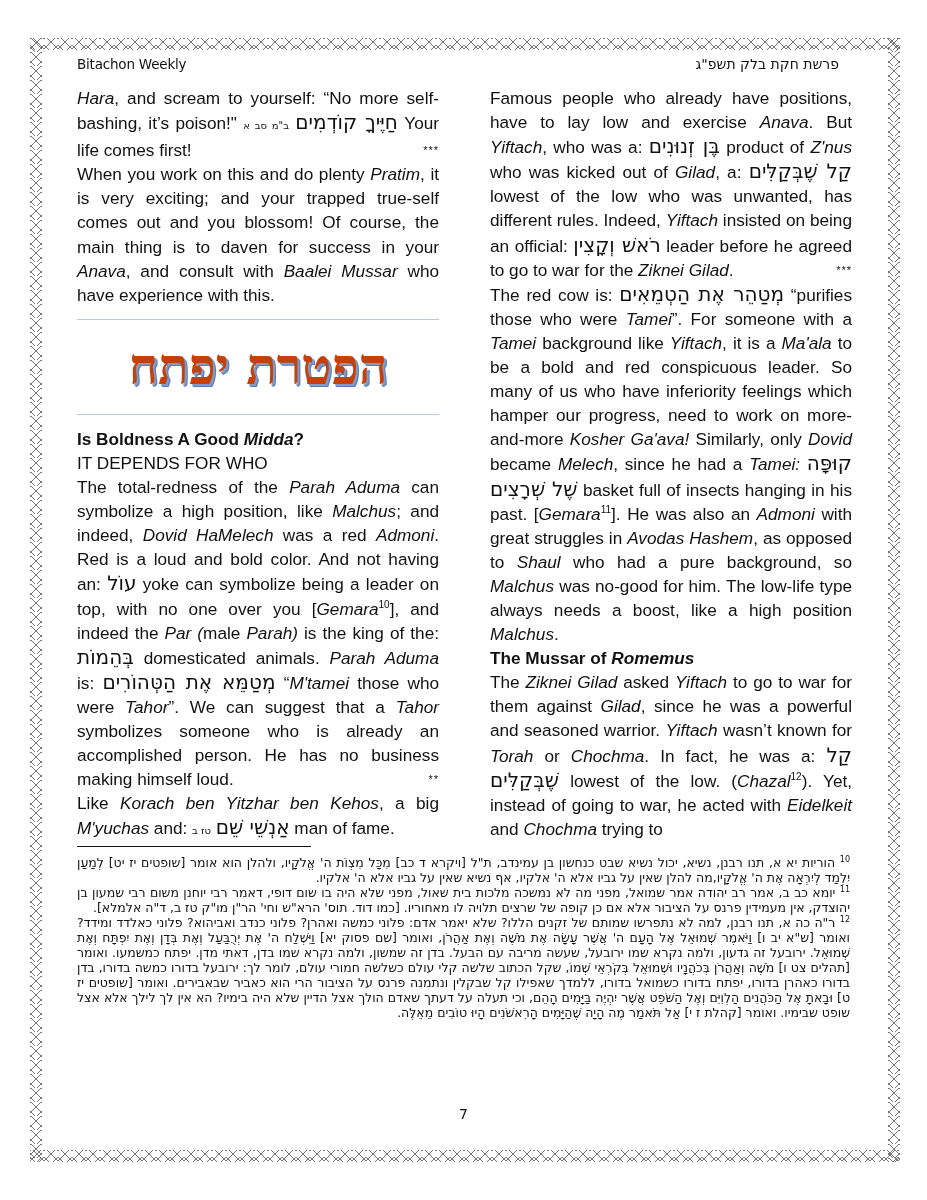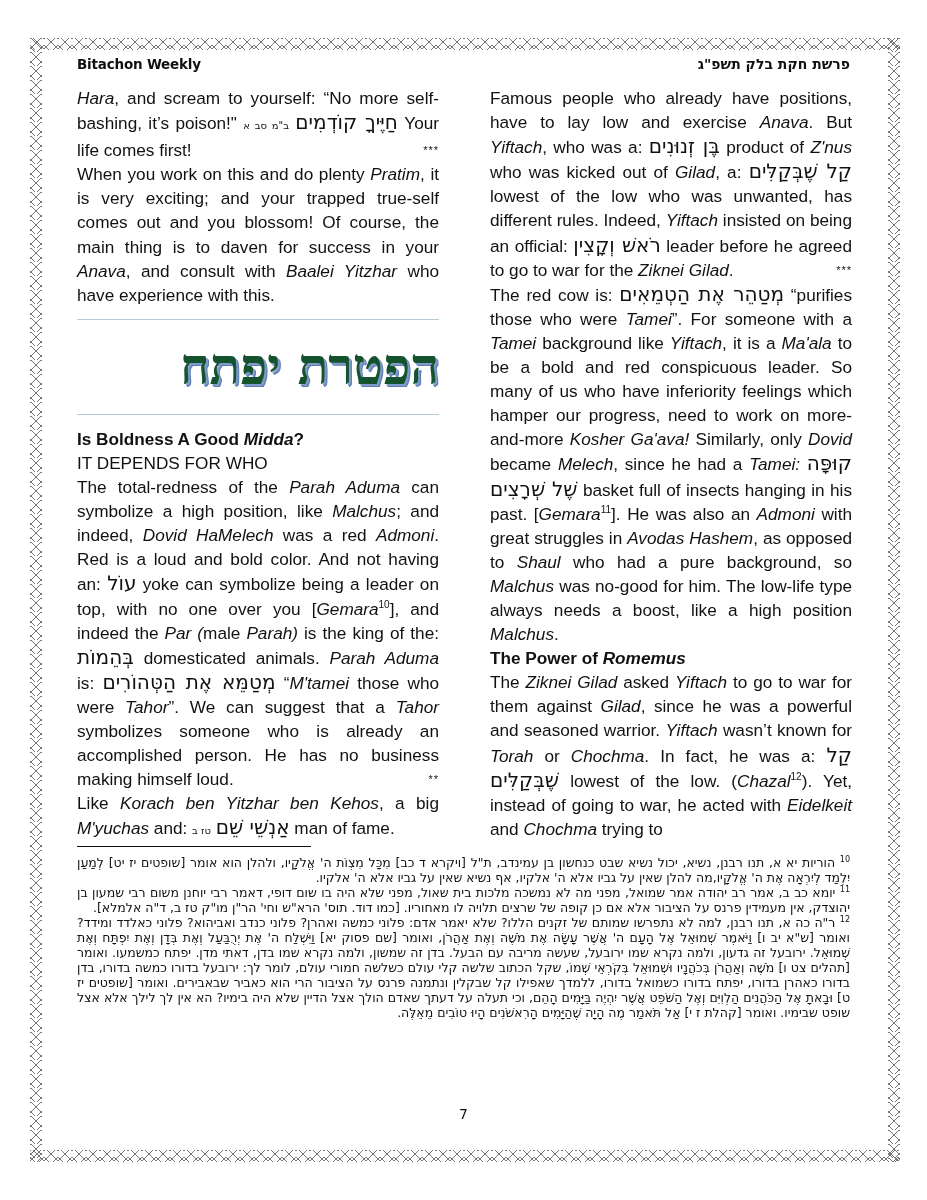--- a/index.html
+++ b/index.html
@@ -16,37 +16,37 @@
   .border-v { top: 0; bottom: 0; width: 12px;
     background-image:
       repeating-linear-gradient(45deg, transparent 0 3px, #777 3px 4px, transparent 4px 7px),
       repeating-linear-gradient(-45deg, transparent 0 3px, #777 3px 4px, transparent 4px 7px);
     background-size: 12px 14px; }
   .border-top { top: 0; }
   .border-bottom { bottom: 0; }
   .border-left { left: 0; }
   .border-right { right: 0; }
 
-  .header { position: absolute; top: 56px; left: 77px; right: 77px; height: 22px; font-size: 14px; font-weight: bold; }
+  .header { position: absolute; top: 56px; left: 77px; right: 88px; height: 22px; font-size: 14px; }
   .header .left { position: absolute; left: 0; top: 0; font-family: "DejaVu Sans", sans-serif; font-size: 13.5px; letter-spacing: -0.2px; }
   .header .right { position: absolute; right: 0; top: 0; direction: rtl; font-family: "DejaVu Sans", sans-serif; font-size: 14px; }
 
   .col { position: absolute; top: 86px; font-size: 17.2px; line-height: 24.1px; text-align: justify; }
   .col-left { left: 77px; width: 362px; }
   .col-right { left: 490px; width: 362px; }
   .col p { margin: 0; }
   .col i, .col .it { font-style: italic; }
   .heb { direction: rtl; unicode-bidi: isolate; font-family: "DejaVu Sans", sans-serif; font-size: 20px; }
   .heb-small { font-size: 10px; }
   .stars { float: right; font-size: 11px; letter-spacing: 1px; }
   sup { font-size: 10px; line-height: 0; }
 
   .rule { border: none; border-top: 1.5px solid #b4cbd8; margin: 12px 0; }
-  .haftorah-title { text-align: right; direction: rtl; font-family: "DejaVu Serif", serif; font-weight: bold;
-    font-size: 50px; line-height: 70px; color: #14532d;
+  .haftorah-title { text-align: center; direction: rtl; font-family: "DejaVu Serif", serif; font-weight: bold;
+    font-size: 50px; line-height: 70px; color: #c2410c;
     text-shadow: 2px 2px 0 #7f9bc9, 3px 3px 0 #5b7cb6; margin: 8px 0 8px 0; }
   .subhead { text-align: left; font-weight: bold; }
   .subhead2 { text-transform: none; }
 
   .footnotes { position: absolute; left: 77px; right: 77px; top: 846px; }
   .fn-sep { width: 234px; border-top: 1.3px solid #111; margin-bottom: 8px; margin-left: 0; }
   .fn { direction: rtl; text-align: justify; font-family: "DejaVu Sans", sans-serif; font-size: 12.5px; line-height: 15px; margin: 0; }
   .fn sup { font-size: 8px; }
   .fn b { font-weight: normal; }
   .page-num { position: absolute; top: 1106px; left: 0; right: 0; text-align: center; font-size: 14px; font-family: "DejaVu Sans", sans-serif; }
@@ -61,37 +61,37 @@
   <div class="border-v border-right"></div>
 </div>
 
 <div class="header">
   <span class="left">Bitachon Weekly</span>
   <span class="right">פרשת חקת בלק תשפ"ג</span>
 </div>
 
 <div class="col col-left">
   <p><i>Hara</i><span>, and scream to yourself: “No more self-bashing, it’s poison!" </span><span class="heb heb-small">ב"מ סב א</span> <span class="heb">חַיֶּיךָ קוֹדְמִים</span><span> Your life comes first!</span><span class="stars">***</span></p>
-  <p><span>When you work on this and do plenty </span><i>Pratim</i><span>, it is very exciting; and your trapped true-self comes out and you blossom! Of course, the main thing is to daven for success in your </span><i>Anava</i><span>, and consult with </span><i>Baalei Yitzhar</i><span> who have experience with this.</span></p>
+  <p><span>When you work on this and do plenty </span><i>Pratim</i><span>, it is very exciting; and your trapped true-self comes out and you blossom! Of course, the main thing is to daven for success in your </span><i>Anava</i><span>, and consult with </span><i>Baalei Mussar</i><span> who have experience with this.</span></p>
 
   <hr class="rule">
   <div class="haftorah-title">הפטרת יפתח</div>
   <hr class="rule">
 
   <p class="subhead"><span>Is Boldness A Good </span><i>Midda</i><span>?</span></p>
   <p class="subhead2">IT DEPENDS FOR WHO</p>
 
   <p><span>The total-redness of the </span><i>Parah Aduma</i><span> can symbolize a high position, like </span><i>Malchus</i><span>; and indeed, </span><i>Dovid HaMelech</i><span> was a red </span><i>Admoni</i><span>. Red is a loud and bold color. And not having an: </span><span class="heb">עוֹל</span><span> yoke can symbolize being a leader on top, with no one over you [</span><i>Gemara</i><sup>10</sup><span>], and indeed the </span><i>Par (</i><span>male </span><i>Parah)</i><span> is the king of the: </span><span class="heb">בְּהֵמוֹת</span><span> domesticated animals. </span><i>Parah Aduma</i><span> is: </span><span class="heb">מְטַמֵּא אֶת הַטְּהוֹרִים</span><span> “</span><i>M'tamei</i><span> those who were </span><i>Tahor</i><span>”. We can suggest that a </span><i>Tahor</i><span> symbolizes someone who is already an accomplished person. He has no business making himself loud.</span><span class="stars">**</span></p>
   <p><span>Like </span><i>Korach ben Yitzhar ben Kehos</i><span>, a big </span><i>M'yuchas</i><span> and: </span><span class="heb heb-small">טז ב</span> <span class="heb">אַנְשֵׁי שֵׁם</span><span> man of fame.</span></p>
 </div>
 
 <div class="col col-right">
   <p><span>Famous people who already have positions, have to lay low and exercise </span><i>Anava</i><span>. But </span><i>Yiftach</i><span>, who was a: </span><span class="heb">בֶּן זְנוּנִים</span><span> product of </span><i>Z'nus</i><span> who was kicked out of </span><i>Gilad</i><span>, a: </span><span class="heb">קַל שֶׁבְּקַלִּים</span><span> lowest of the low who was unwanted, has different rules. Indeed, </span><i>Yiftach</i><span> insisted on being an official: </span><span class="heb">רֹאשׁ וְקָצִין</span><span> leader before he agreed to go to war for the </span><i>Ziknei Gilad</i><span>.</span><span class="stars">***</span></p>
   <p><span>The red cow is: </span><span class="heb">מְטַהֵר אֶת הַטְמֵאִים</span><span> “purifies those who were </span><i>Tamei</i><span>”. For someone with a </span><i>Tamei</i><span> background like </span><i>Yiftach</i><span>, it is a </span><i>Ma'ala</i><span> to be a bold and red conspicuous leader. So many of us who have inferiority feelings which hamper our progress, need to work on more-and-more </span><i>Kosher Ga'ava!</i><span> Similarly, only </span><i>Dovid</i><span> became </span><i>Melech</i><span>, since he had a </span><i>Tamei:</i><span> </span><span class="heb">קוּפָּה שֶׁל שְׁרָצִים</span><span> basket full of insects hanging in his past. [</span><i>Gemara</i><sup>11</sup><span>]. He was also an </span><i>Admoni</i><span> with great struggles in </span><i>Avodas Hashem</i><span>, as opposed to </span><i>Shaul</i><span> who had a pure background, so </span><i>Malchus</i><span> was no-good for him. The low-life type always needs a boost, like a high position </span><i>Malchus</i><span>.</span></p>
-  <p class="subhead"><span>The Power of </span><i>Romemus</i></p>
+  <p class="subhead"><span>The Mussar of </span><i>Romemus</i></p>
   <p><span>The </span><i>Ziknei Gilad</i><span> asked </span><i>Yiftach</i><span> to go to war for them against </span><i>Gilad</i><span>, since he was a powerful and seasoned warrior. </span><i>Yiftach</i><span> wasn’t known for </span><i>Torah</i><span> or </span><i>Chochma</i><span>. In fact, he was a: </span><span class="heb">קַל שֶׁבְּקַלִּים</span><span> lowest of the low. (</span><i>Chazal</i><sup>12</sup><span>). Yet, instead of going to war, he acted with </span><i>Eidelkeit</i><span> and </span><i>Chochma</i><span> trying to</span></p>
 </div>
 
 <div class="footnotes">
   <div class="fn-sep"></div>
   <p class="fn"><sup>10</sup><span> הוריות יא א, תנו רבנן, נשיא, יכול נשיא שבט כנחשון בן עמינדב, ת"ל [ויקרא ד כב] מִכָּל מִצְוֹת ה' אֱלֹקָיו, ולהלן הוא אומר [שופטים יז יט] לְמַעַן יִלְמַד לְיִרְאָה אֶת ה' אֱלֹקָיו,מה להלן </span><b>שאין על גביו אלא ה' אלקיו</b><span>, אף נשיא שאין על גביו אלא ה' אלקיו.</span></p>
   <p class="fn"><sup>11</sup><span> יומא כב ב, אמר רב יהודה אמר שמואל, מפני מה לא נמשכה מלכות בית שאול, מפני שלא היה בו שום דופי, דאמר רבי יוחנן משום רבי שמעון בן יהוצדק, אין מעמידין פרנס על הציבור אלא אם כן </span><b>קופה של שרצים</b><span> תלויה לו מאחוריו. [כמו דוד. תוס' הרא"ש וחי' הר"ן מו"ק טז ב, ד"ה אלמלא].</span></p>
   <p class="fn"><sup>12</sup><span> ר"ה כה א, תנו רבנן, למה לא נתפרשו שמותם של זקנים הללו? שלא יאמר אדם: פלוני כמשה ואהרן? פלוני כנדב ואביהוא? פלוני כאלדד ומידד? ואומר [ש"א יב ו] וַיֹּאמֶר שְׁמוּאֵל אֶל הָעָם ה' אֲשֶׁר עָשָׂה אֶת מֹשֶׁה וְאֶת אַהֲרֹן, ואומר [שם פסוק יא] וַיִּשְׁלַח ה' אֶת יְרֻבַּעַל וְאֶת בְּדָן וְאֶת יִפְתָּח וְאֶת שְׁמוּאֵל. ירובעל זה גדעון, ולמה נקרא שמו ירובעל, שעשה מריבה עם הבעל. בדן זה שמשון, ולמה נקרא שמו בדן, דאתי מדן. יפתח כמשמעו. ואומר [תהלים צט ו] מֹשֶׁה וְאַהֲרֹן בְּכֹהֲנָיו וּשְׁמוּאֵל בְּקֹרְאֵי שְׁמוֹ, שקל הכתוב </span><b>שלשה קלי עולם</b><span> כשלשה חמורי עולם, לומר לך: ירובעל בדורו כמשה בדורו, בדן בדורו כאהרן בדורו, יפתח בדורו כשמואל בדורו, ללמדך </span><b>שאפילו קל שבקלין</b><span> ונתמנה פרנס על הציבור הרי הוא כאביר שבאבירים. ואומר [שופטים יז ט] וּבָאתָ אֶל הַכֹּהֲנִים הַלְוִיִּם וְאֶל הַשֹּׁפֵט אֲשֶׁר יִהְיֶה בַּיָּמִים הָהֵם, וכי תעלה על דעתך שאדם הולך אצל הדיין שלא היה בימיו? הא אין לך לילך אלא אצל שופט שבימיו. ואומר [קהלת ז י] אַל תֹּאמַר מֶה הָיָה שֶׁהַיָּמִים הָרִאשֹׁנִים הָיוּ טוֹבִים מֵאֵלֶּה.</span></p>
 </div>
 

